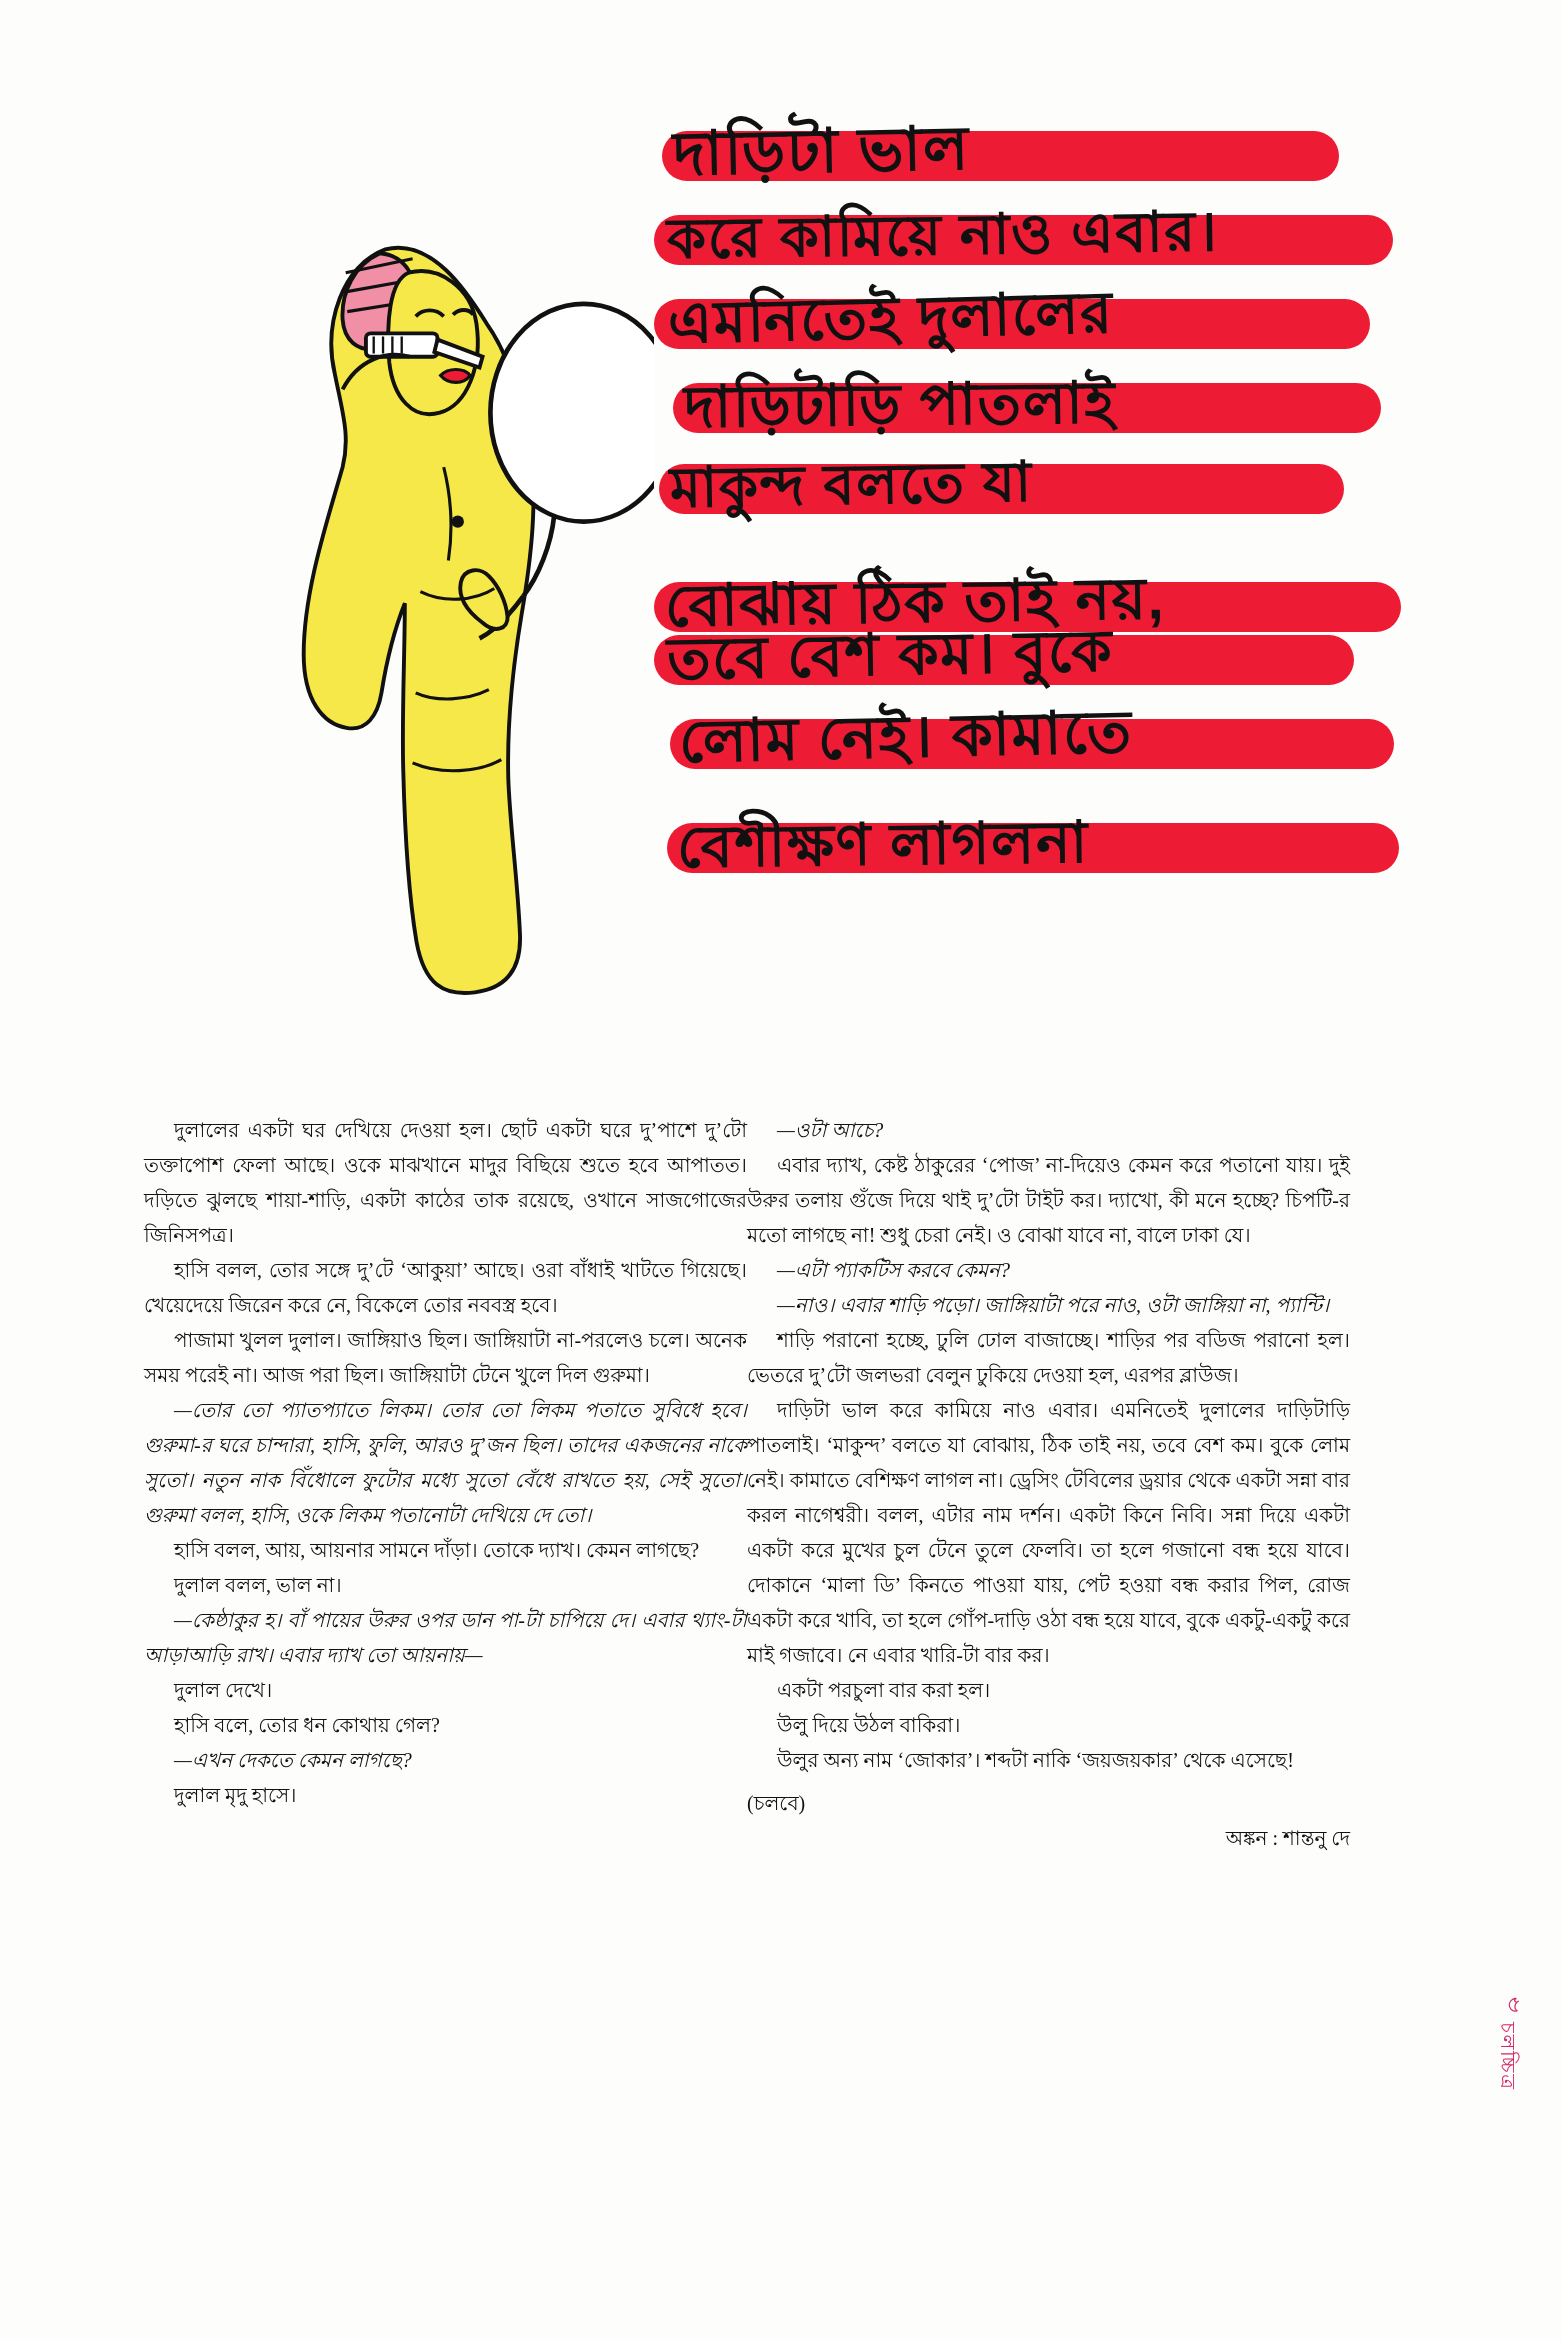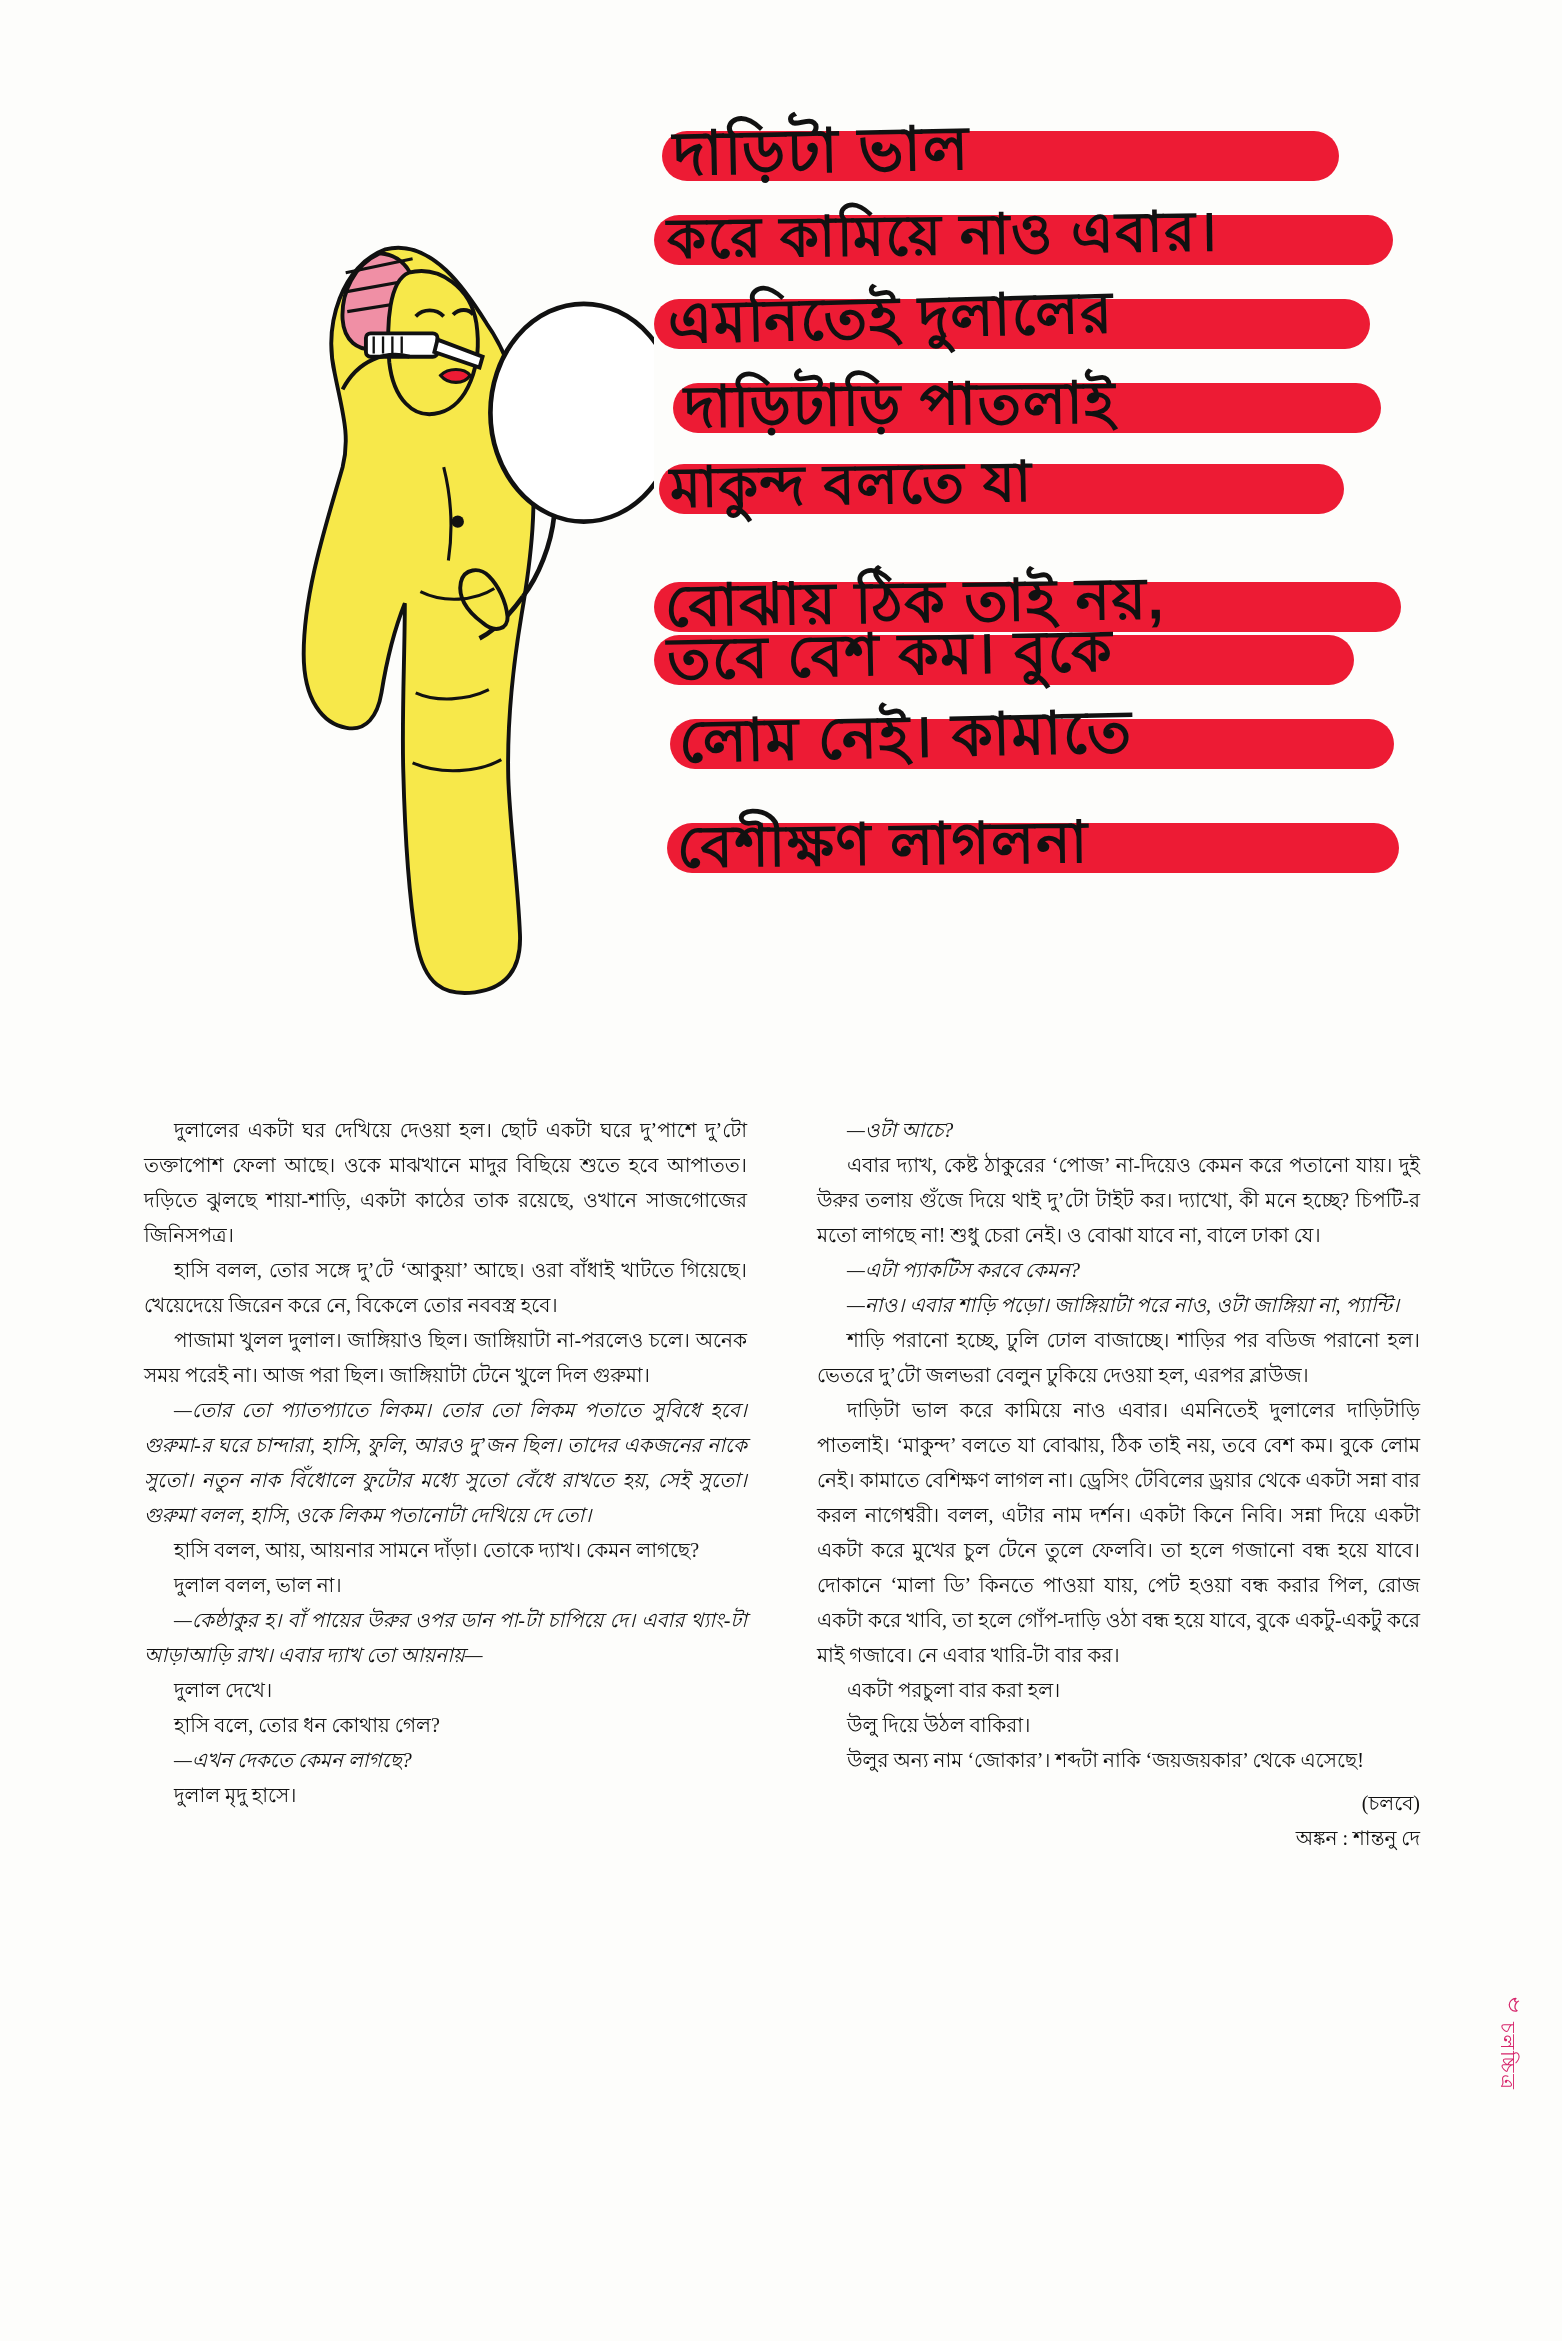--- a/index.html
+++ b/index.html
@@ -77,39 +77,38 @@
   }
 
   
   .body-cols {
     position: absolute;
     left: 144px;
     top: 1113px;
     width: 1276px;
     height: 1082px;
     display: flex;
-    gap: 70px;
   }
   .col {
     width: 603px;
     font-size: 20px;
     line-height: 35px;
     text-align: justify;
     color: #111;
   }
   .col p {
     margin: 0;
     text-indent: 30px;
   }
   .col p.dash {
     text-indent: 30px;
     font-style: italic;
   }
   .col p.right {
-    text-align: right;
+    text-align: left;
     text-indent: 0;
     margin-top: 7.8px;
   }
   .col p.credit {
     text-align: right;
     text-indent: 0;
   }
 
   
   .sidemark {

